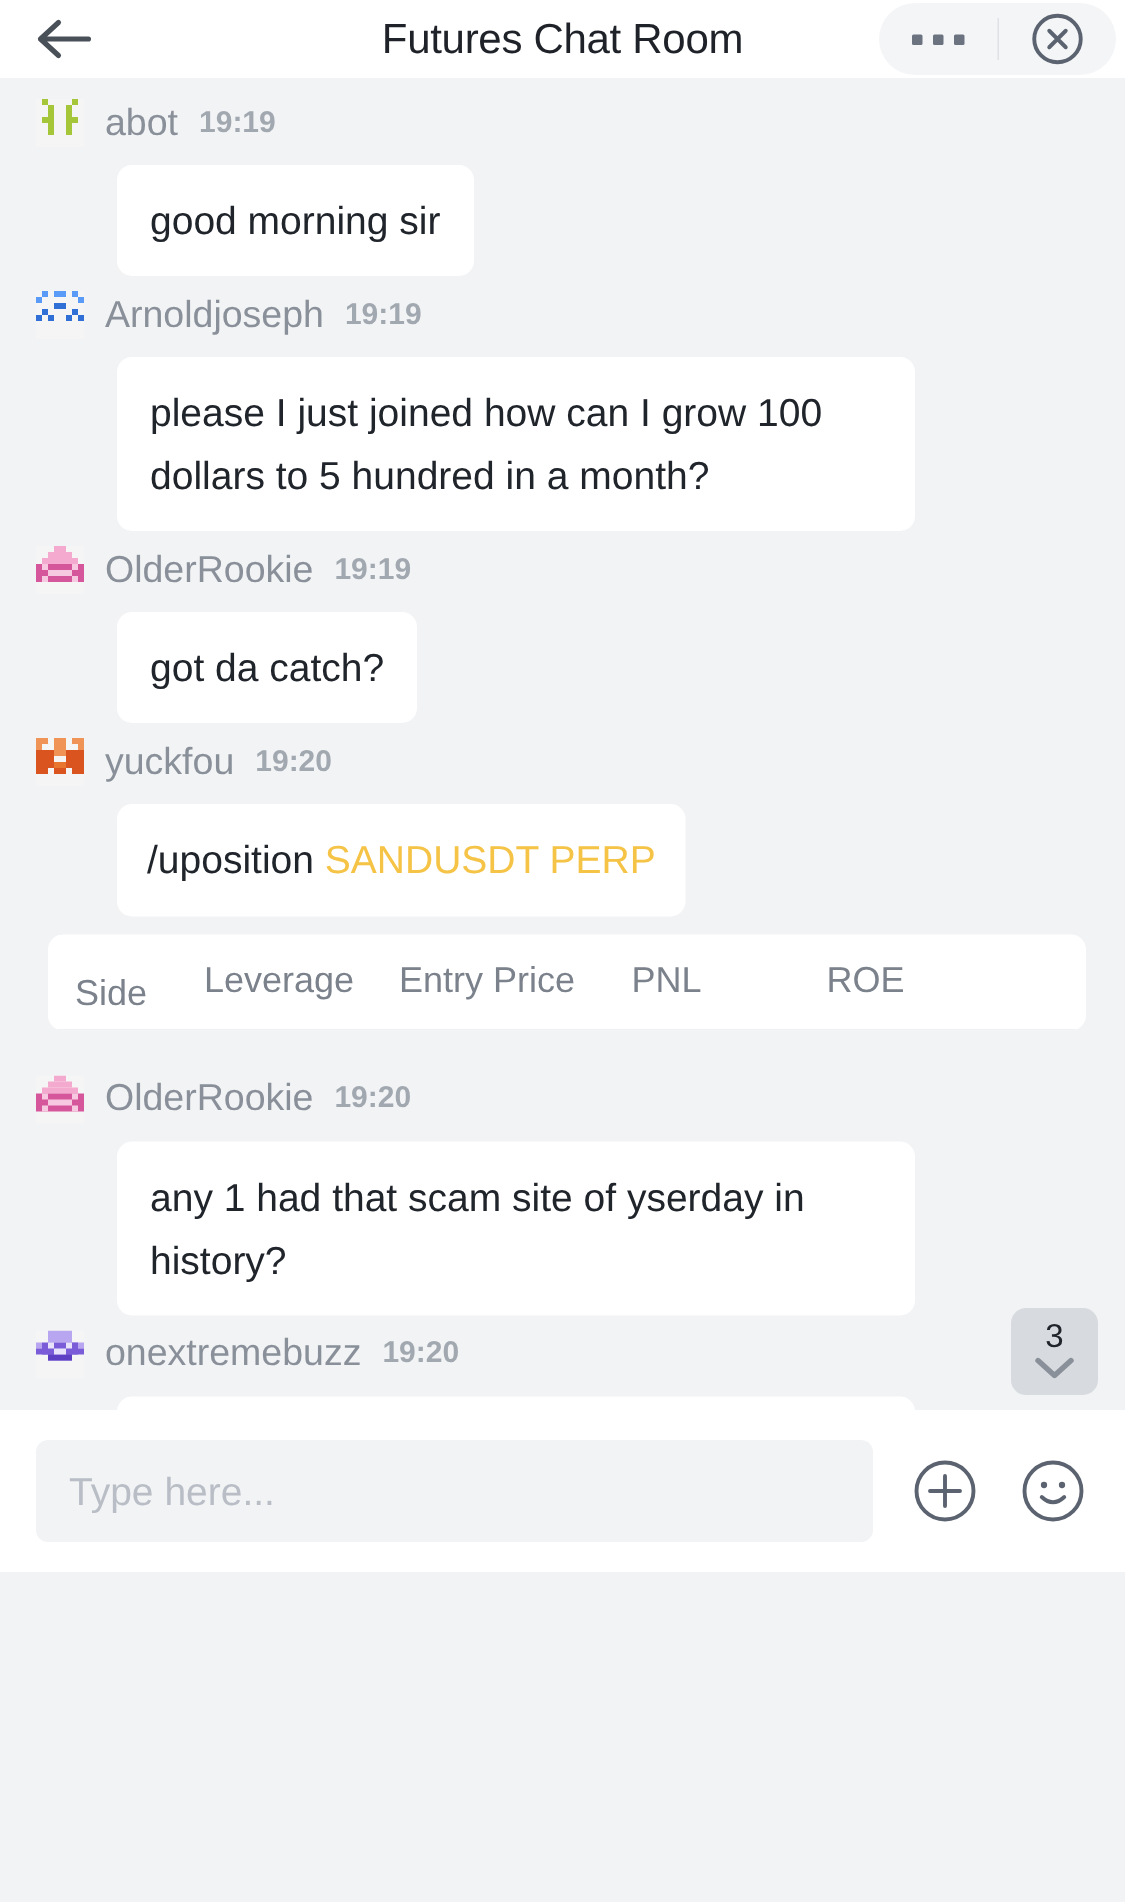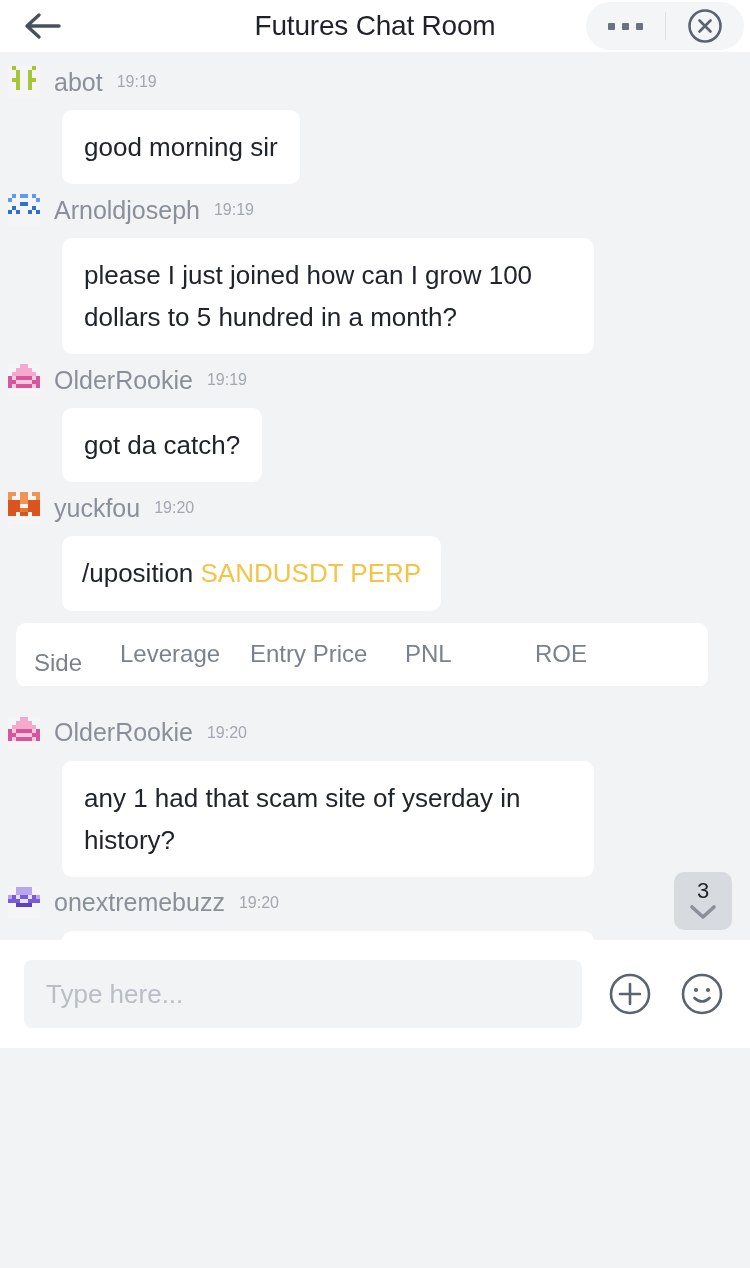--- a/index.html
+++ b/index.html
@@ -61,37 +61,37 @@
     cursor: pointer;
   }
 
   
   .messages {
     position: relative;
     flex: 1;
     overflow: hidden;
     padding: 10px 0 0 0;
   }
-  .msg-group { padding: 0 8px; margin-bottom: 6px; }
+  .msg-group { padding: 0 24px; margin-bottom: 6px; }
   .msg-meta {
     display: flex; align-items: center;
     gap: 14px; height: 40px;
     margin-bottom: 8px;
   }
   .avatar {
     width: 32px; height: 32px;
     flex-shrink: 0;
     display: block;
     image-rendering: pixelated;
   }
   .msg-user {
     font-size: 25px; color: #8a9099; font-weight: 400;
   }
   .msg-time {
-    font-size: 16px; color: #a2a8b0; font-weight: 400;
+    font-size: 20px; color: #a2a8b0; font-weight: 700;
   }
   .bubble {
     display: inline-block;
     background: #ffffff;
     border-radius: 10px;
     padding: 16px 22px;
     margin-left: 54px;
     font-size: 26px;
     line-height: 1.62;
     color: #20242b;

